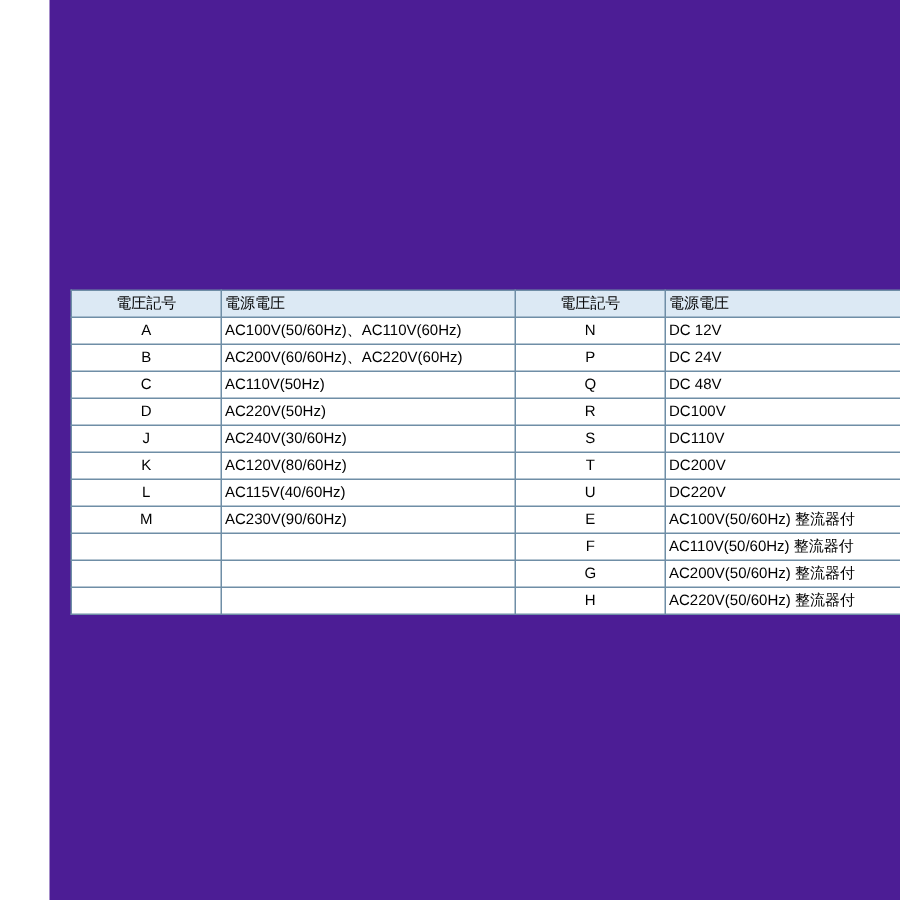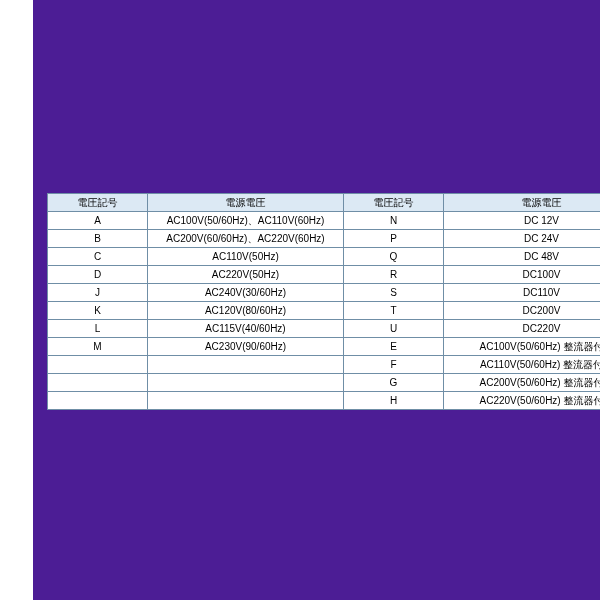--- a/index.html
+++ b/index.html
@@ -44,25 +44,25 @@
   table.voltage-table thead td {
     background: #dce9f4;
     text-align: center;
   }
   .col-code {
     width: 95px;
     text-align: center;
   }
   .col-volt {
     width: 191px;
-    text-align: center;
+    text-align: left;
     padding-left: 10px;
   }
   .col-volt.center {
-    text-align: center;
+    text-align: left;
   }
   .empty-cell {
     background: #eaf3fa;
   }
 </style>
 </head>
 <body>
 
 <div id="page">
   <div id="table-wrap">

